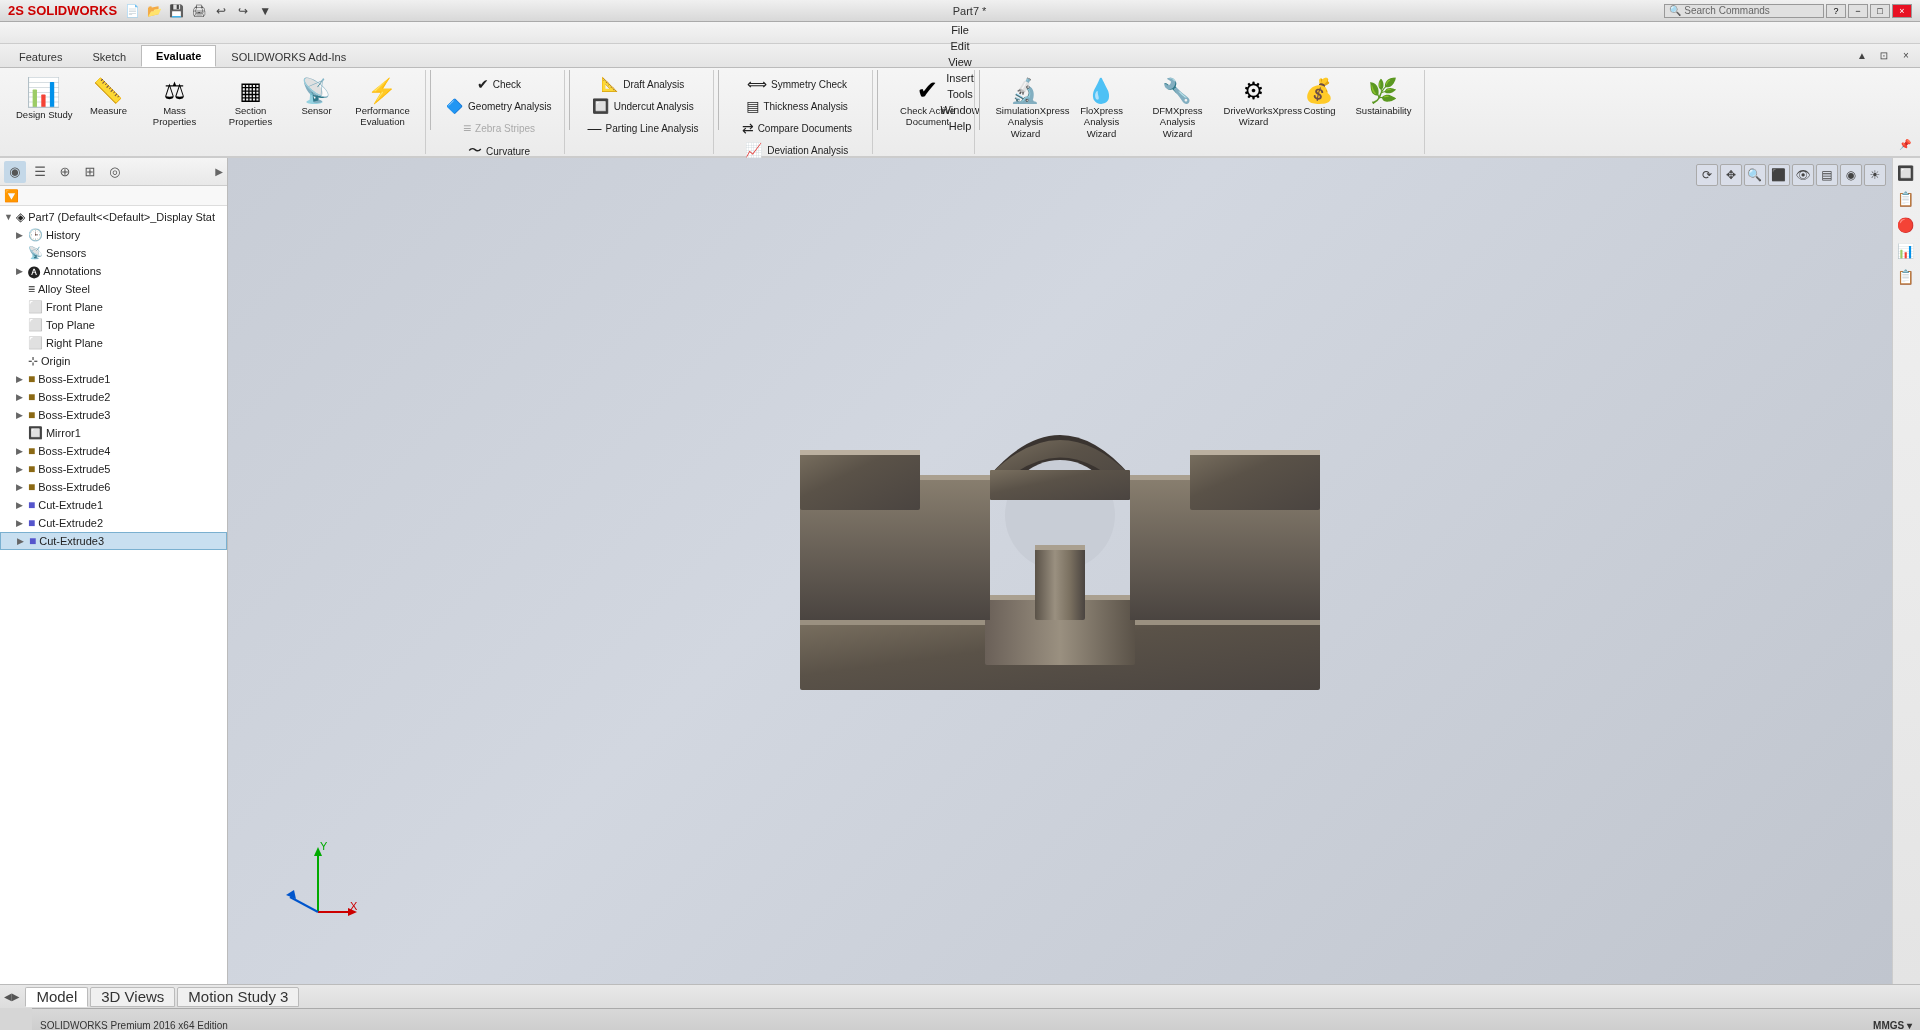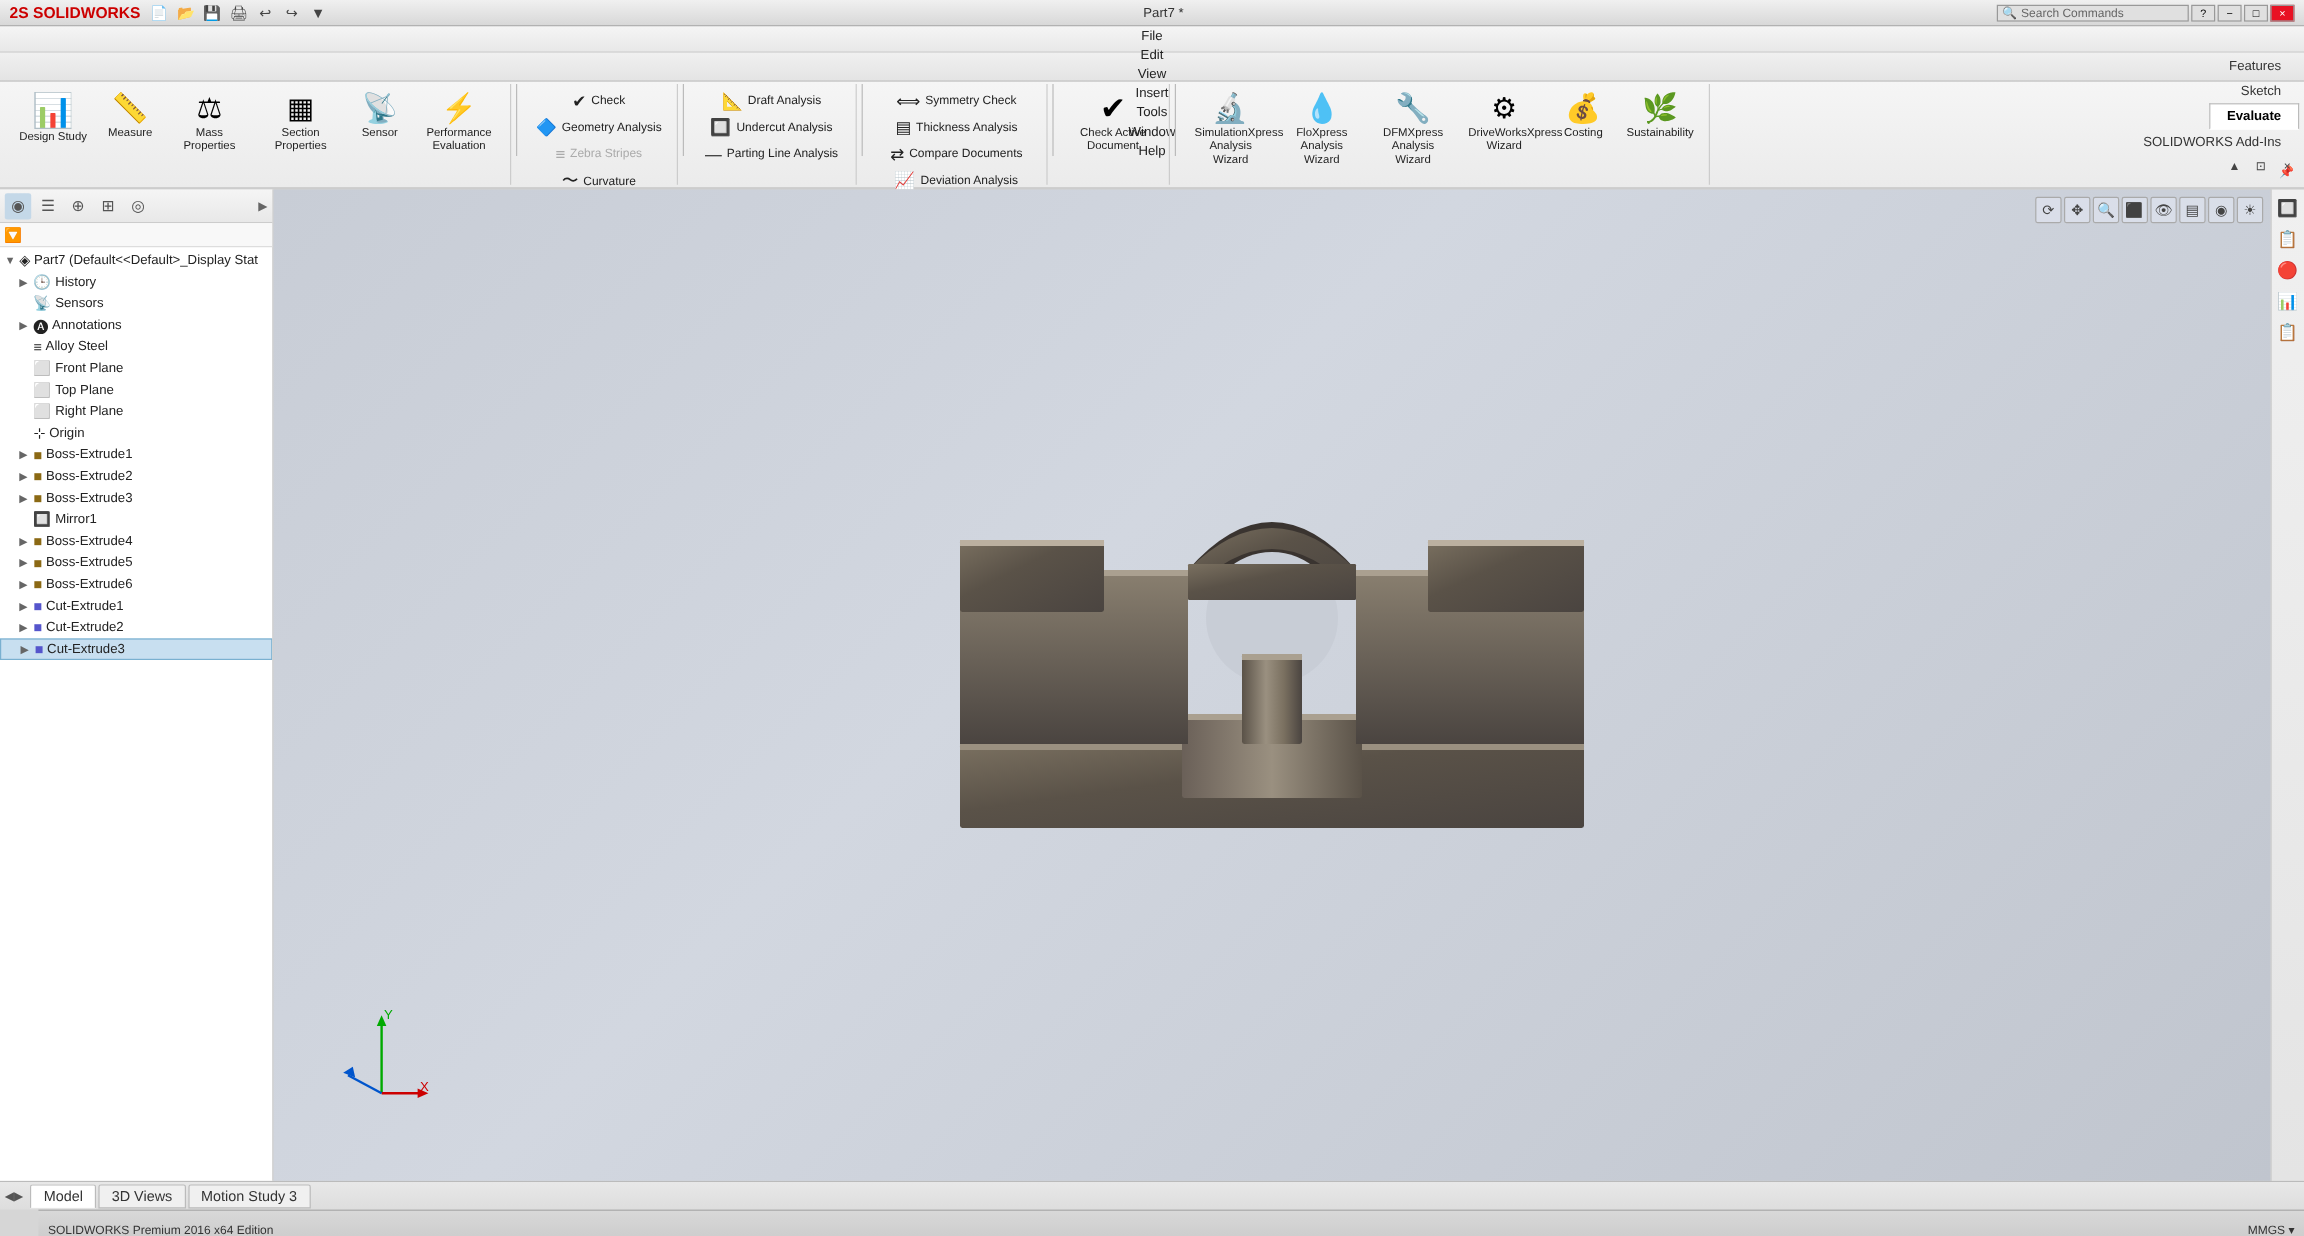--- a/index.html
+++ b/index.html
@@ -92,21 +92,20 @@
     .ribbon-btn-small .icon { font-size: 14px; }
 
     
     #tabbar {
       height: 24px;
       background: linear-gradient(to bottom, #f0f0f0, #e4e4e4);
       border-bottom: 1px solid #bbb;
       display: flex;
       align-items: flex-end;
       padding: 0 4px;
-      flex-direction: column;
     }
     .tab {
       padding: 4px 14px;
       font-size: 11px;
       color: #333;
       cursor: pointer;
       border: 1px solid transparent;
       border-bottom: none;
       background: transparent;
       height: 22px;
@@ -222,21 +221,21 @@
       height: 24px;
       background: linear-gradient(to bottom, #e8e8e8, #ddd);
       border-top: 1px solid #bbb;
       display: flex;
       align-items: center;
       padding: 0 4px;
       gap: 2px;
     }
     .bottom-tab {
       padding: 2px 10px;
-      font-size: 12px;
+      font-size: 15px;
       color: #333;
       cursor: pointer;
       border: 1px solid #bbb;
       background: #f0f0f0;
       border-radius: 2px 2px 0 0;
       height: 20px;
       display: flex;
       align-items: center;
     }
     .bottom-tab.active { background: white; border-bottom-color: white; }
@@ -719,14 +718,14 @@
     <span style="cursor:pointer; font-size:10px; color:#555;">◀</span>
     <span style="cursor:pointer; font-size:10px; color:#555;">▶</span>
   </div>
   <div class="bottom-tab active">Model</div>
   <div class="bottom-tab">3D Views</div>
   <div class="bottom-tab">Motion Study 3</div>
 </div>
 
 <div id="statusbar">
   <span>SOLIDWORKS Premium 2016 x64 Edition</span>
-  <span style="cursor:pointer;">MMGS ▾</span>
+  <span style="cursor:pointer;font-weight:bold;">MMGS ▾</span>
 </div>
 
 </body></html>

